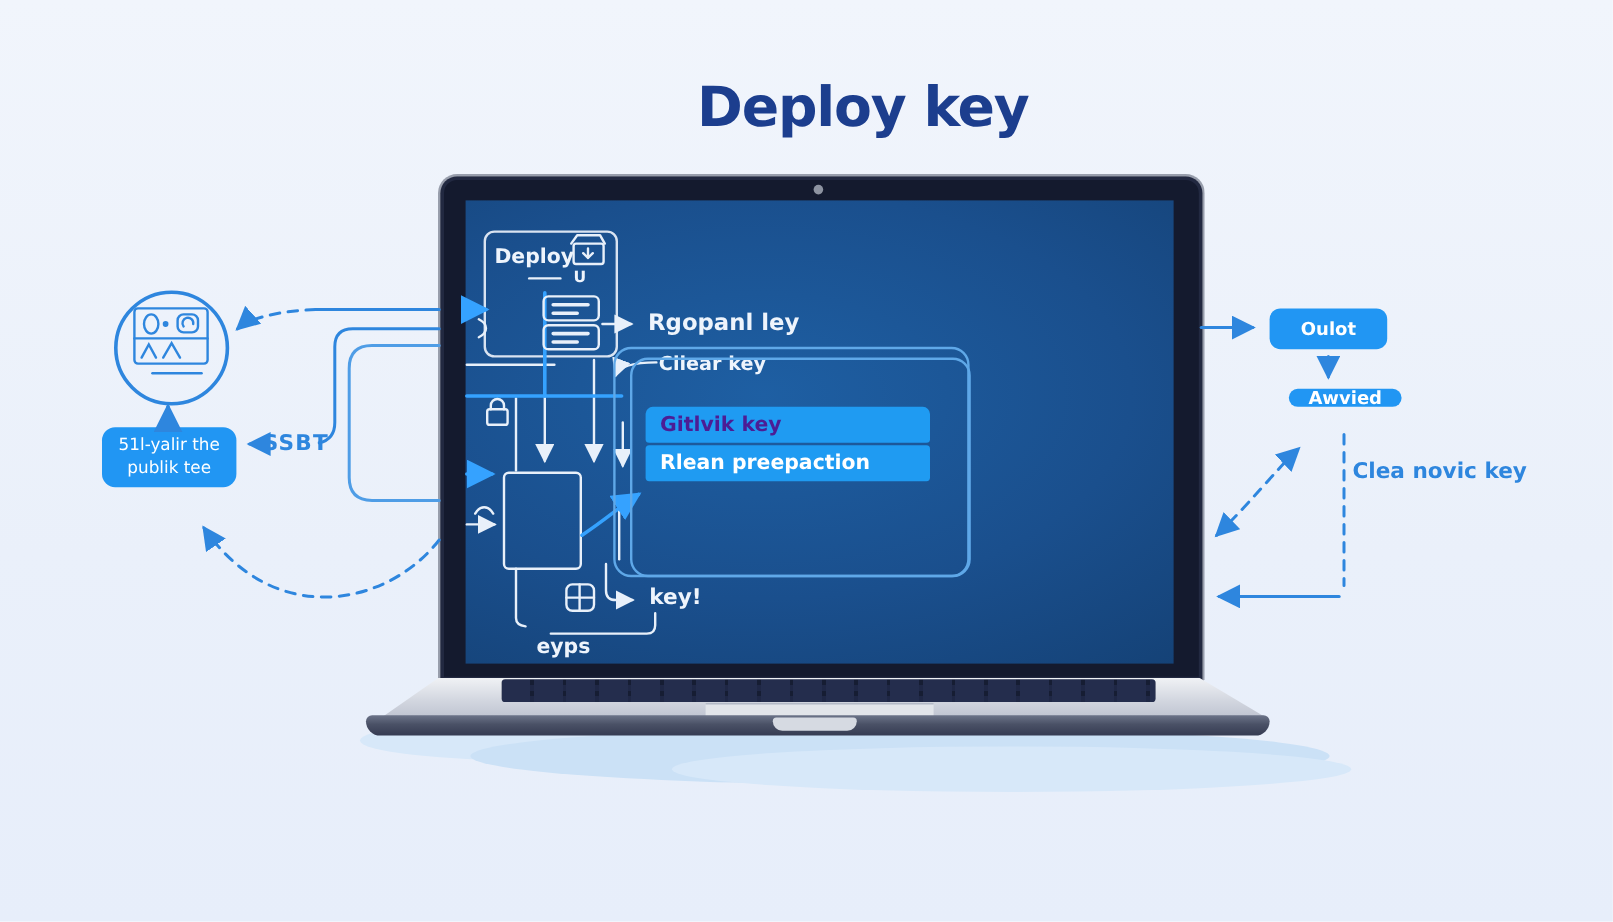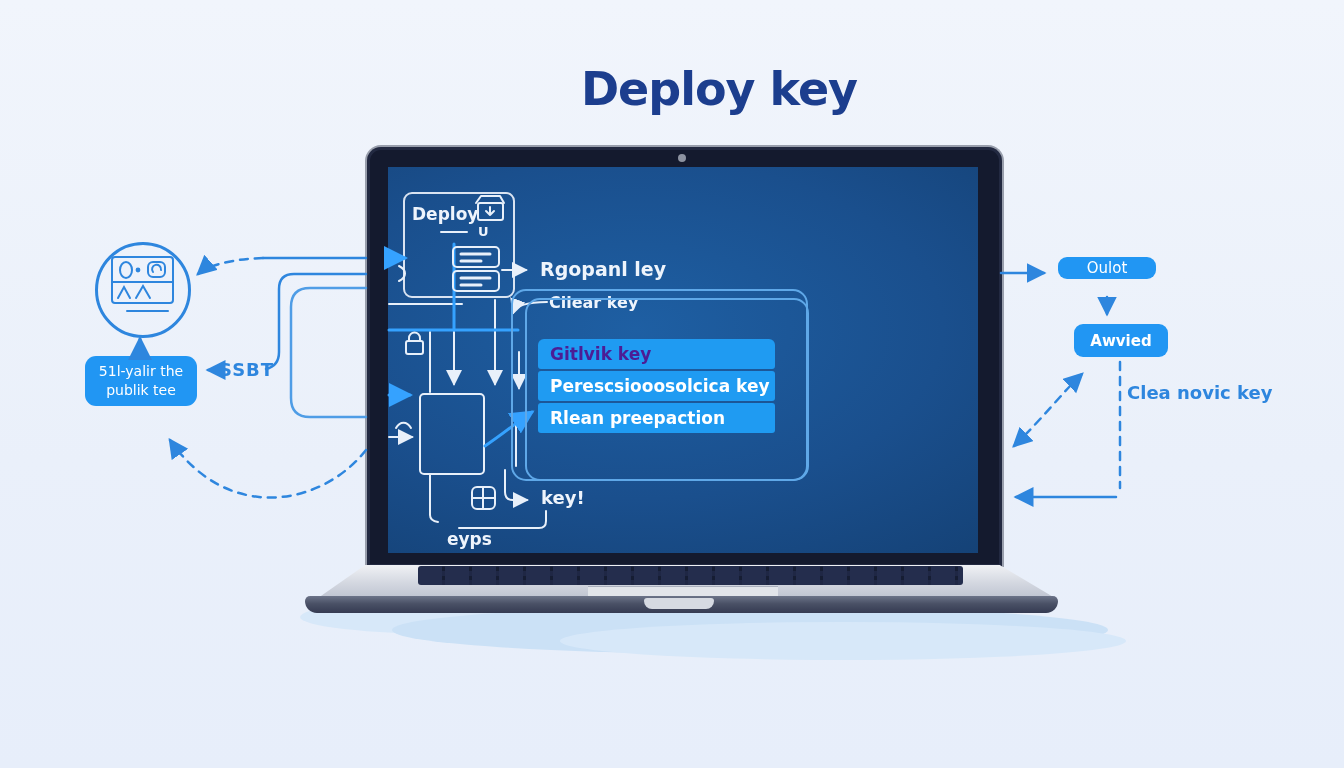--- a/index.html
+++ b/index.html
@@ -38,22 +38,22 @@
   .notch{left:644px;top:598px;width:70px;height:11px;background:#d6dae2;border-radius:3px 3px 8px 8px;}
 
   
   .circle{left:95px;top:242px;width:90px;height:90px;border:3px solid #2e86de;border-radius:50%;}
   .bluebtn{background:#2196f3;color:#fff;display:flex;align-items:center;justify-content:center;
            border-radius:9px;text-align:center;}
   .pubkey{left:85px;top:356px;width:112px;height:50px;font-size:14px;line-height:1.35;border-radius:11px;}
   .ssbt{left:219px;top:359px;font-size:18px;font-weight:600;color:#2e86de;letter-spacing:1px;}
 
   
-  .oulot{left:1058px;top:257px;width:98px;height:22px;font-size:15px;font-weight:400;}
-  .awvied{left:1074px;top:324px;width:94px;height:33px;font-size:15px;font-weight:600;}
+  .oulot{left:1058px;top:257px;width:98px;height:34px;font-size:15px;font-weight:700;}
+  .awvied{left:1074px;top:324px;width:94px;height:15px;font-size:15px;font-weight:600;}
   .clea{left:1127px;top:382px;font-size:18px;font-weight:600;color:#2e86de;}
 
   
   .deploybox{left:403px;top:192px;width:108px;height:102px;border:2px solid rgba(233,240,250,.92);border-radius:9px;}
   .scr-text{color:#eef4fc;}
   .deploylbl{left:412px;top:204px;font-size:17px;font-weight:600;}
   .ulbl{left:478px;top:224px;font-size:13px;font-weight:600;}
   .rgopanl{left:540px;top:258px;font-size:19px;font-weight:600;}
   .cllear{left:549px;top:293px;font-size:16px;font-weight:600;}
   .menu{left:538px;top:339px;width:237px;}
@@ -100,21 +100,20 @@
   <div class="abs clea">Clea novic key</div>
 
   <div class="abs deploybox"></div>
   <div class="abs scr-text deploylbl">Deploy</div>
   <div class="abs scr-text ulbl">U</div>
   <div class="abs scr-text rgopanl">Rgopanl ley</div>
   <div class="abs scr-text cllear">Cllear key</div>
 
   <div class="abs menu">
     <div class="menurow first">Gitlvik key</div>
-    <div class="menurow">Perescsiooosolcica key</div>
     <div class="menurow">Rlean preepaction</div>
   </div>
 
   <div class="abs scr-text eyps">eyps</div>
   <div class="abs scr-text keybang">key!</div>
 
   <svg class="overlay" width="1344" height="768" viewBox="0 0 1344 768">
     <defs>
       <marker id="mb" markerWidth="9" markerHeight="9" refX="7" refY="4" orient="auto-start-reverse">
         <path d="M0,0 L8,4 L0,8 Z" fill="#2e86de"></path>

